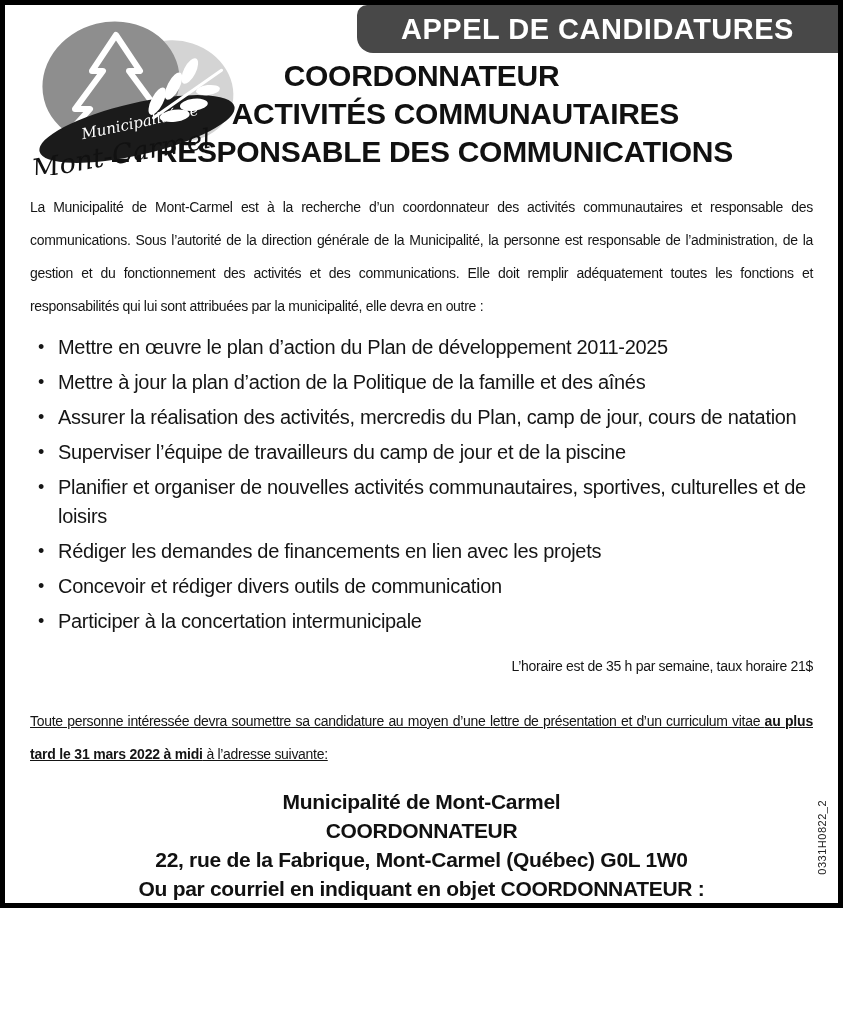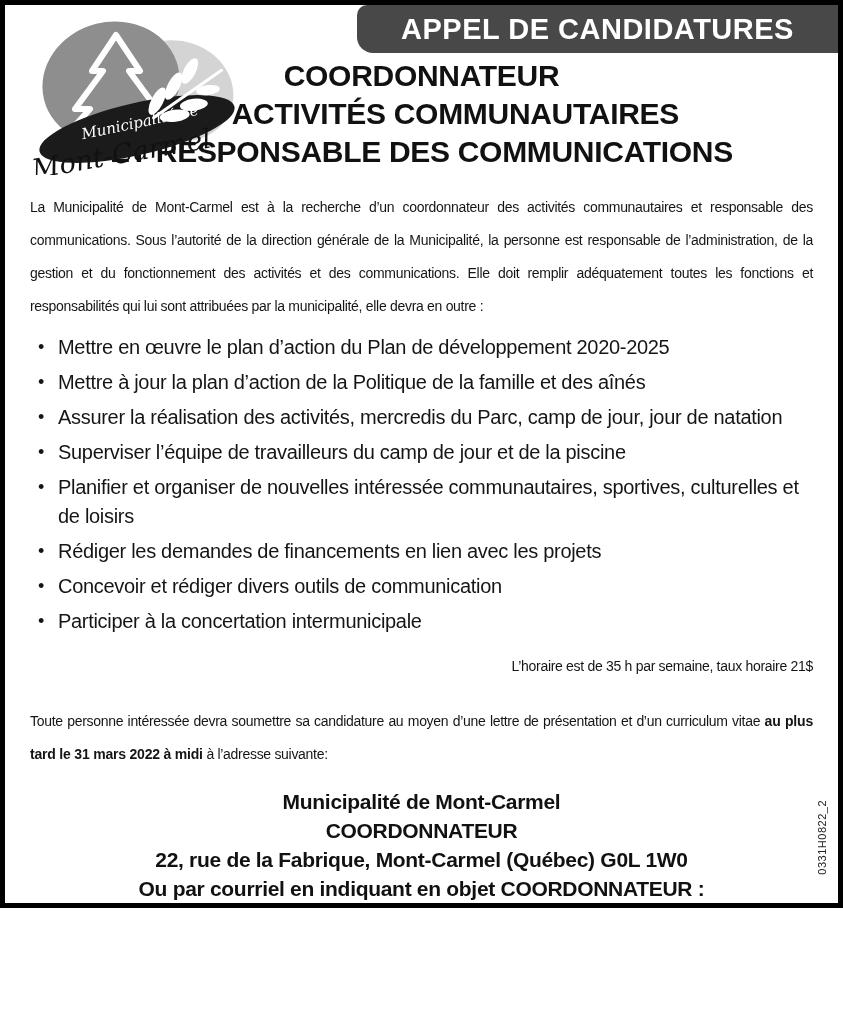--- a/index.html
+++ b/index.html
@@ -37,21 +37,21 @@
     padding-left:28px;
     font-size:20px; line-height:29px; letter-spacing:-0.3px;
     margin-bottom:6px; color:#151515;
   }
   .bullet-item::before {
     content:"•";
     position:absolute; left:8px; top:0;
     font-size:18px;
   }
   .schedule { margin-top:14px; text-align:right; }
-  .closing { margin-top:22px; }
+  .closing { margin-top:22px;text-decoration:underline; }
   .closing b { letter-spacing:-0.2px; }
   .address-block {
     margin-top:16px; text-align:center; font-weight:bold;
     font-size:21px; line-height:29px; letter-spacing:-0.3px;
   }
   
   .side-code {
     position:absolute; right:10px; bottom:28px;
     writing-mode:vertical-rl; transform:rotate(180deg);
     font-size:11px; color:#222; letter-spacing:0.5px;
@@ -104,25 +104,25 @@
     <div>COORDONNATEUR</div>
     <div>DES ACTIVITÉS COMMUNAUTAIRES</div>
     <div>ET RESPONSABLE DES COMMUNICATIONS</div>
   </div>
 
   <div class="content">
 
     <p class="para intro">La Municipalité de Mont-Carmel est à la recherche d’un coordonnateur des activités communautaires et responsable des communications. Sous l’autorité de la direction générale de la Municipalité, la personne est responsable de l’administration, de la gestion et du fonctionnement des activités et des communications. Elle doit remplir adéquatement toutes les fonctions et responsabilités qui lui sont attribuées par la municipalité, elle devra en outre :</p>
 
     <ul class="bullet-list">
-      <li class="bullet-item">Mettre en œuvre le plan d’action du Plan de développement 2020-2025</li>
+      <li class="bullet-item">Mettre en œuvre le plan d’action du Plan de développement 2011-2025</li>
       <li class="bullet-item">Mettre à jour la plan d’action de la Politique de la famille et des aînés</li>
-      <li class="bullet-item">Assurer la réalisation des activités, mercredis du Parc, camp de jour, jour de natation</li>
+      <li class="bullet-item">Assurer la réalisation des activités, mercredis du Plan, camp de jour, cours de natation</li>
       <li class="bullet-item">Superviser l’équipe de travailleurs du camp de jour et de la piscine</li>
-      <li class="bullet-item">Planifier et organiser de nouvelles intéressée communautaires, sportives, culturelles et de loisirs</li>
+      <li class="bullet-item">Planifier et organiser de nouvelles activités communautaires, sportives, culturelles et de loisirs</li>
       <li class="bullet-item">Rédiger les demandes de financements en lien avec les projets</li>
       <li class="bullet-item">Concevoir et rédiger divers outils de communication</li>
       <li class="bullet-item">Participer à la concertation intermunicipale</li>
     </ul>
 
     <p class="para schedule">L’horaire est de 35 h par semaine, taux horaire 21$</p>
 
     <p class="para closing"><span>Toute personne intéressée devra soumettre sa candidature au moyen d’une lettre de présentation et d’un curriculum vitae </span><b>au plus tard le 31 mars 2022 à midi</b><span> à l’adresse suivante:</span></p>
 
     <div class="address-block">

